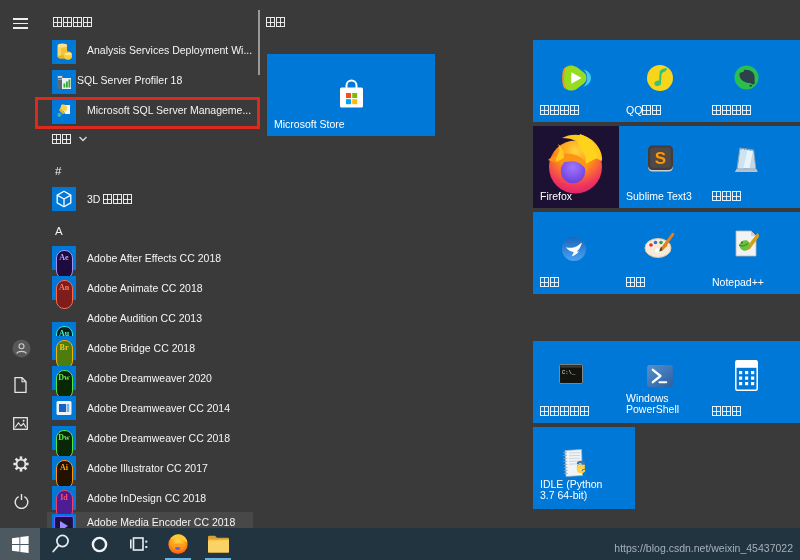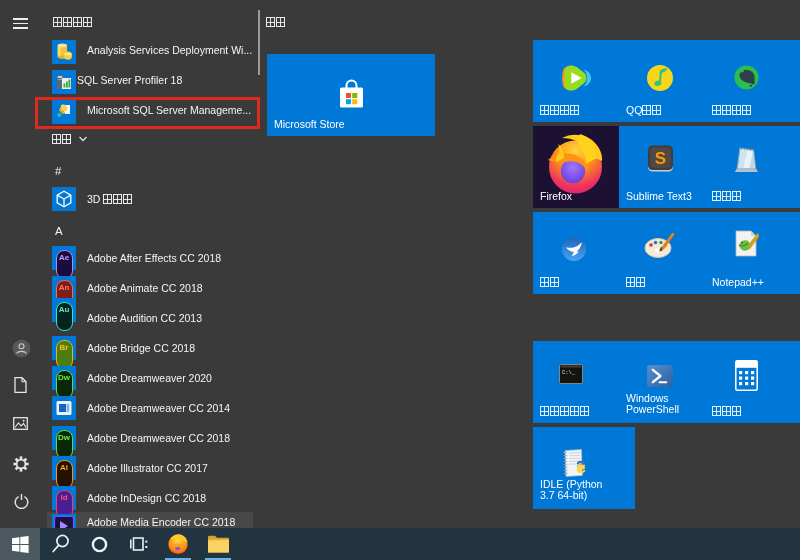--- a/index.html
+++ b/index.html
@@ -11,21 +11,21 @@
 .tl{position:absolute;left:7px;bottom:6px;font-size:10.5px;color:#fff;white-space:nowrap}
 
 .g{display:inline-block;width:6.5px;height:8px;border:1px solid rgba(255,255,255,.9);
   margin-right:1.5px;vertical-align:-1px;
   background:
    linear-gradient(rgba(255,255,255,.85),rgba(255,255,255,.85)) 50% 50%/100% 1px no-repeat,
    linear-gradient(rgba(255,255,255,.85),rgba(255,255,255,.85)) 50% 50%/1px 100% no-repeat;}
 
 .ad{position:absolute;left:3.5px;top:3.5px;width:17px;height:29px;border:1.3px solid;
   box-sizing:border-box;border-radius:8px;font-weight:bold;font-size:8px;
-  text-align:center;line-height:14px;font-family:Liberation Sans, sans-serif}
+  text-align:center;line-height:14px;font-family:Liberation Serif, serif}
 </style></head>
 <body>
 <div id="scr">
 
 <div class="ab" id="taskbar" style="left:0;top:528px;width:800px;height:32px;background:#223440">
   <div class="ab" style="left:0;top:0;width:40px;height:32px;background:#4c5961"></div>
 
   <svg class="ab" style="left:12px;top:8px" width="17" height="17" viewBox="0 0 17 17">
     <g fill="#fff">
           <path d="M0 2.2 7.4 1.2 7.4 8 0 8Z"></path>
@@ -68,20 +68,21 @@
 
   <svg class="ab" style="left:207px;top:7px" width="23" height="18" viewBox="0 0 23 18">
     <path d="M1 2 Q1 .8 2.2 .8 L8 .8 L10 2.8 L21 2.8 Q22 2.8 22 3.8 L22 6 L1 6Z" fill="#d89f35"></path>
     <rect x="1" y="4.5" width="21" height="13" rx="1" fill="#f7c64a"></rect>
     <path d="M1 6.5 L22 5 L22 17 Q22 17.6 21.2 17.6 L1.8 17.6 Q1 17.6 1 17Z" fill="#fbd265"></path>
   </svg>
 
   <div class="ab" style="left:165px;top:29.5px;width:26px;height:2.5px;background:#66b3e8"></div>
   <div class="ab" style="left:205px;top:29.5px;width:26px;height:2.5px;background:#66b3e8"></div>
 
+  <div class="ab" style="right:7px;top:14px;font-size:10.5px;color:#a6b0b9">https://blog.csdn.net/weixin_45437022</div>
 </div>
 
 <div id="rail">
 
   <div class="ab" style="left:13px;top:18px;width:15px;height:1.7px;background:#eee"></div>
   <div class="ab" style="left:13px;top:22.5px;width:15px;height:1.7px;background:#eee"></div>
   <div class="ab" style="left:13px;top:27px;width:15px;height:1.7px;background:#eee"></div>
 
   <svg class="ab" style="left:12px;top:339px" width="19" height="19" viewBox="0 0 19 19">
     <circle cx="9.5" cy="9.5" r="9" fill="#585858"></circle>
@@ -167,21 +168,21 @@
       </g>
     </svg>
   </div>
 
   <div class="it" style="left:52px;top:246px">
         <div class="ad" style="background:#1d0b3d;border-color:#a091f5;color:#b4a5ff">Ae</div>
       </div>
   <div class="it" style="left:52px;top:276px">
         <div class="ad" style="background:#7f1d1d;border-color:#ff6847;color:#ff7a5c">An</div>
       </div>
-  <div class="it" style="left:52px;top:298px">
+  <div class="it" style="left:52px;top:322px">
         <div class="ad" style="background:#04231c;border-color:#2de8c3;color:#4deecd">Au</div>
       </div>
   <div class="it" style="left:52px;top:336px">
         <div class="ad" style="background:#4d7c0f;border-color:#f2b200;color:#ffc21a">Br</div>
       </div>
   <div class="it" style="left:52px;top:366px">
         <div class="ad" style="background:#092707;border-color:#4fe83a;color:#63f050">Dw</div>
       </div>
 
   <div class="it" style="left:52px;top:396px">

